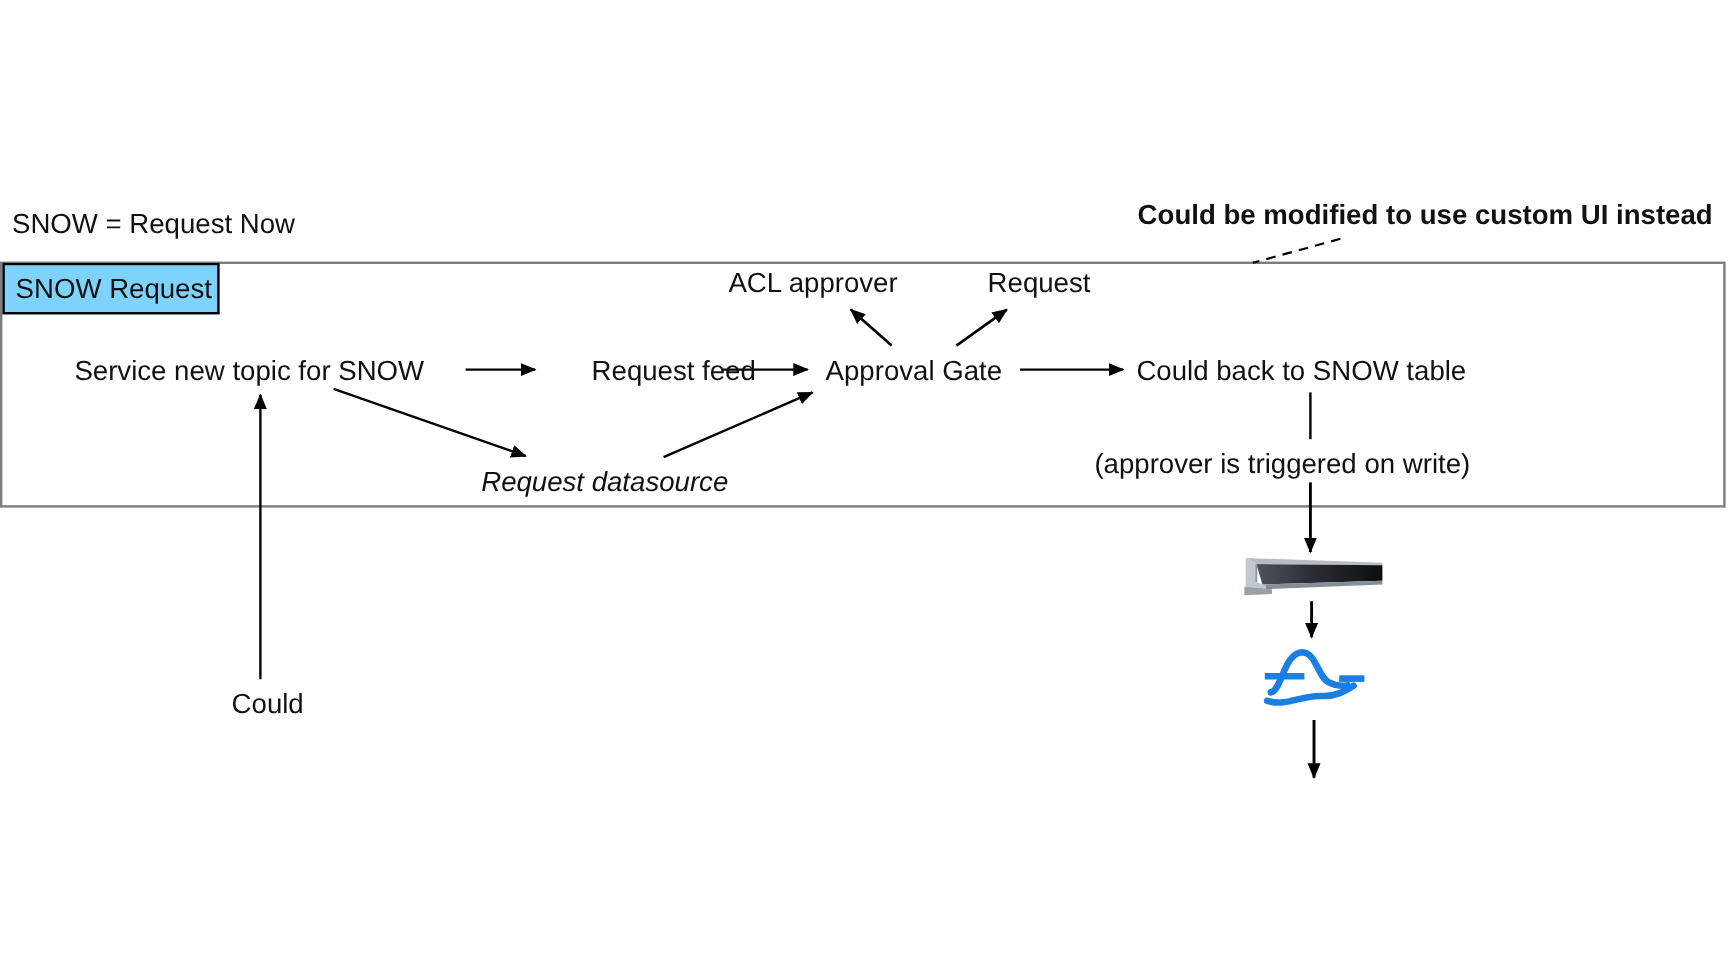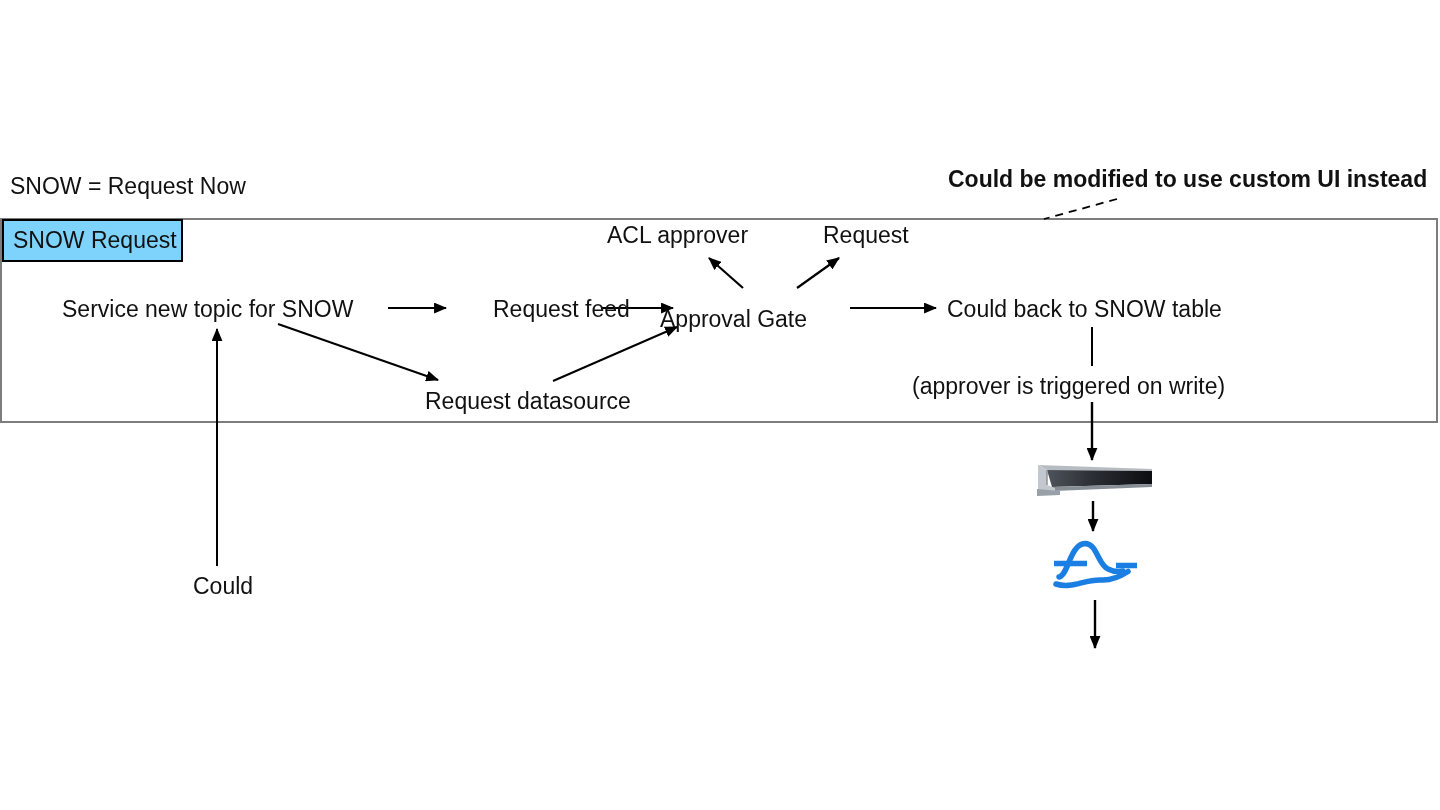--- a/index.html
+++ b/index.html
@@ -93,27 +93,27 @@
   <div class="label" style="left:948px;top:166px;font-weight:bold;">Could be modified to use custom UI instead</div>
 
   <div class="label-box">
     <span>SNOW Request</span>
   </div>
 
   <div class="label" style="left:62px;top:296px;">Service new topic for SNOW</div>
 
   <div class="label" style="left:457px;top:296px;margin-left:36px;">Request feed</div>
 
-  <div class="label" style="left:660px;top:296px;margin-top:10px;">Approval Gate</div>
+  <div class="label" style="left:688px;top:296px;">Approval Gate</div>
 
   <div class="label" style="left:947px;top:296px;">Could back to SNOW table</div>
 
   <div class="label" style="left:607px;top:222px;">ACL approver</div>
 
   <div class="label" style="left:823px;top:222px;">Request</div>
 
-  <div class="label" style="left:425px;top:388px;">Request datasource</div>
+  <div class="label" style="left:401px;top:388px;font-style:italic;">Request datasource</div>
 
   <div class="label" style="left:912px;top:373px;">(approver is triggered on write)</div>
 
   <div class="label" style="left:193px;top:573px;">Could</div>
 
 </div>
 
 </body></html>

